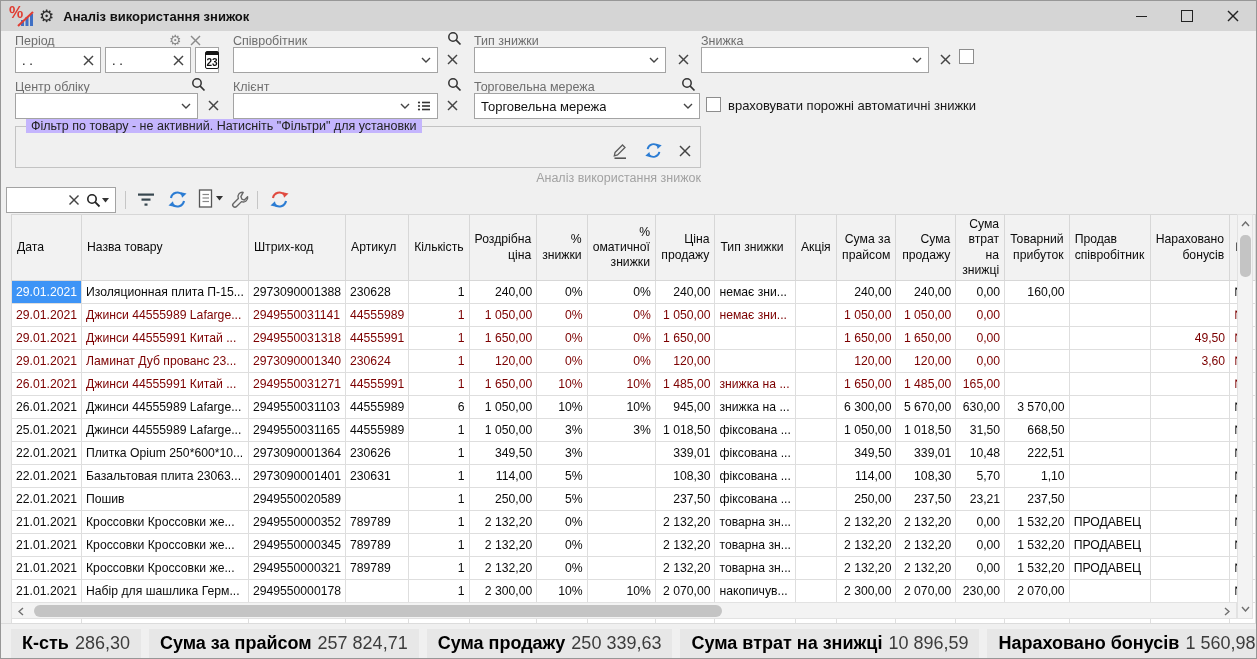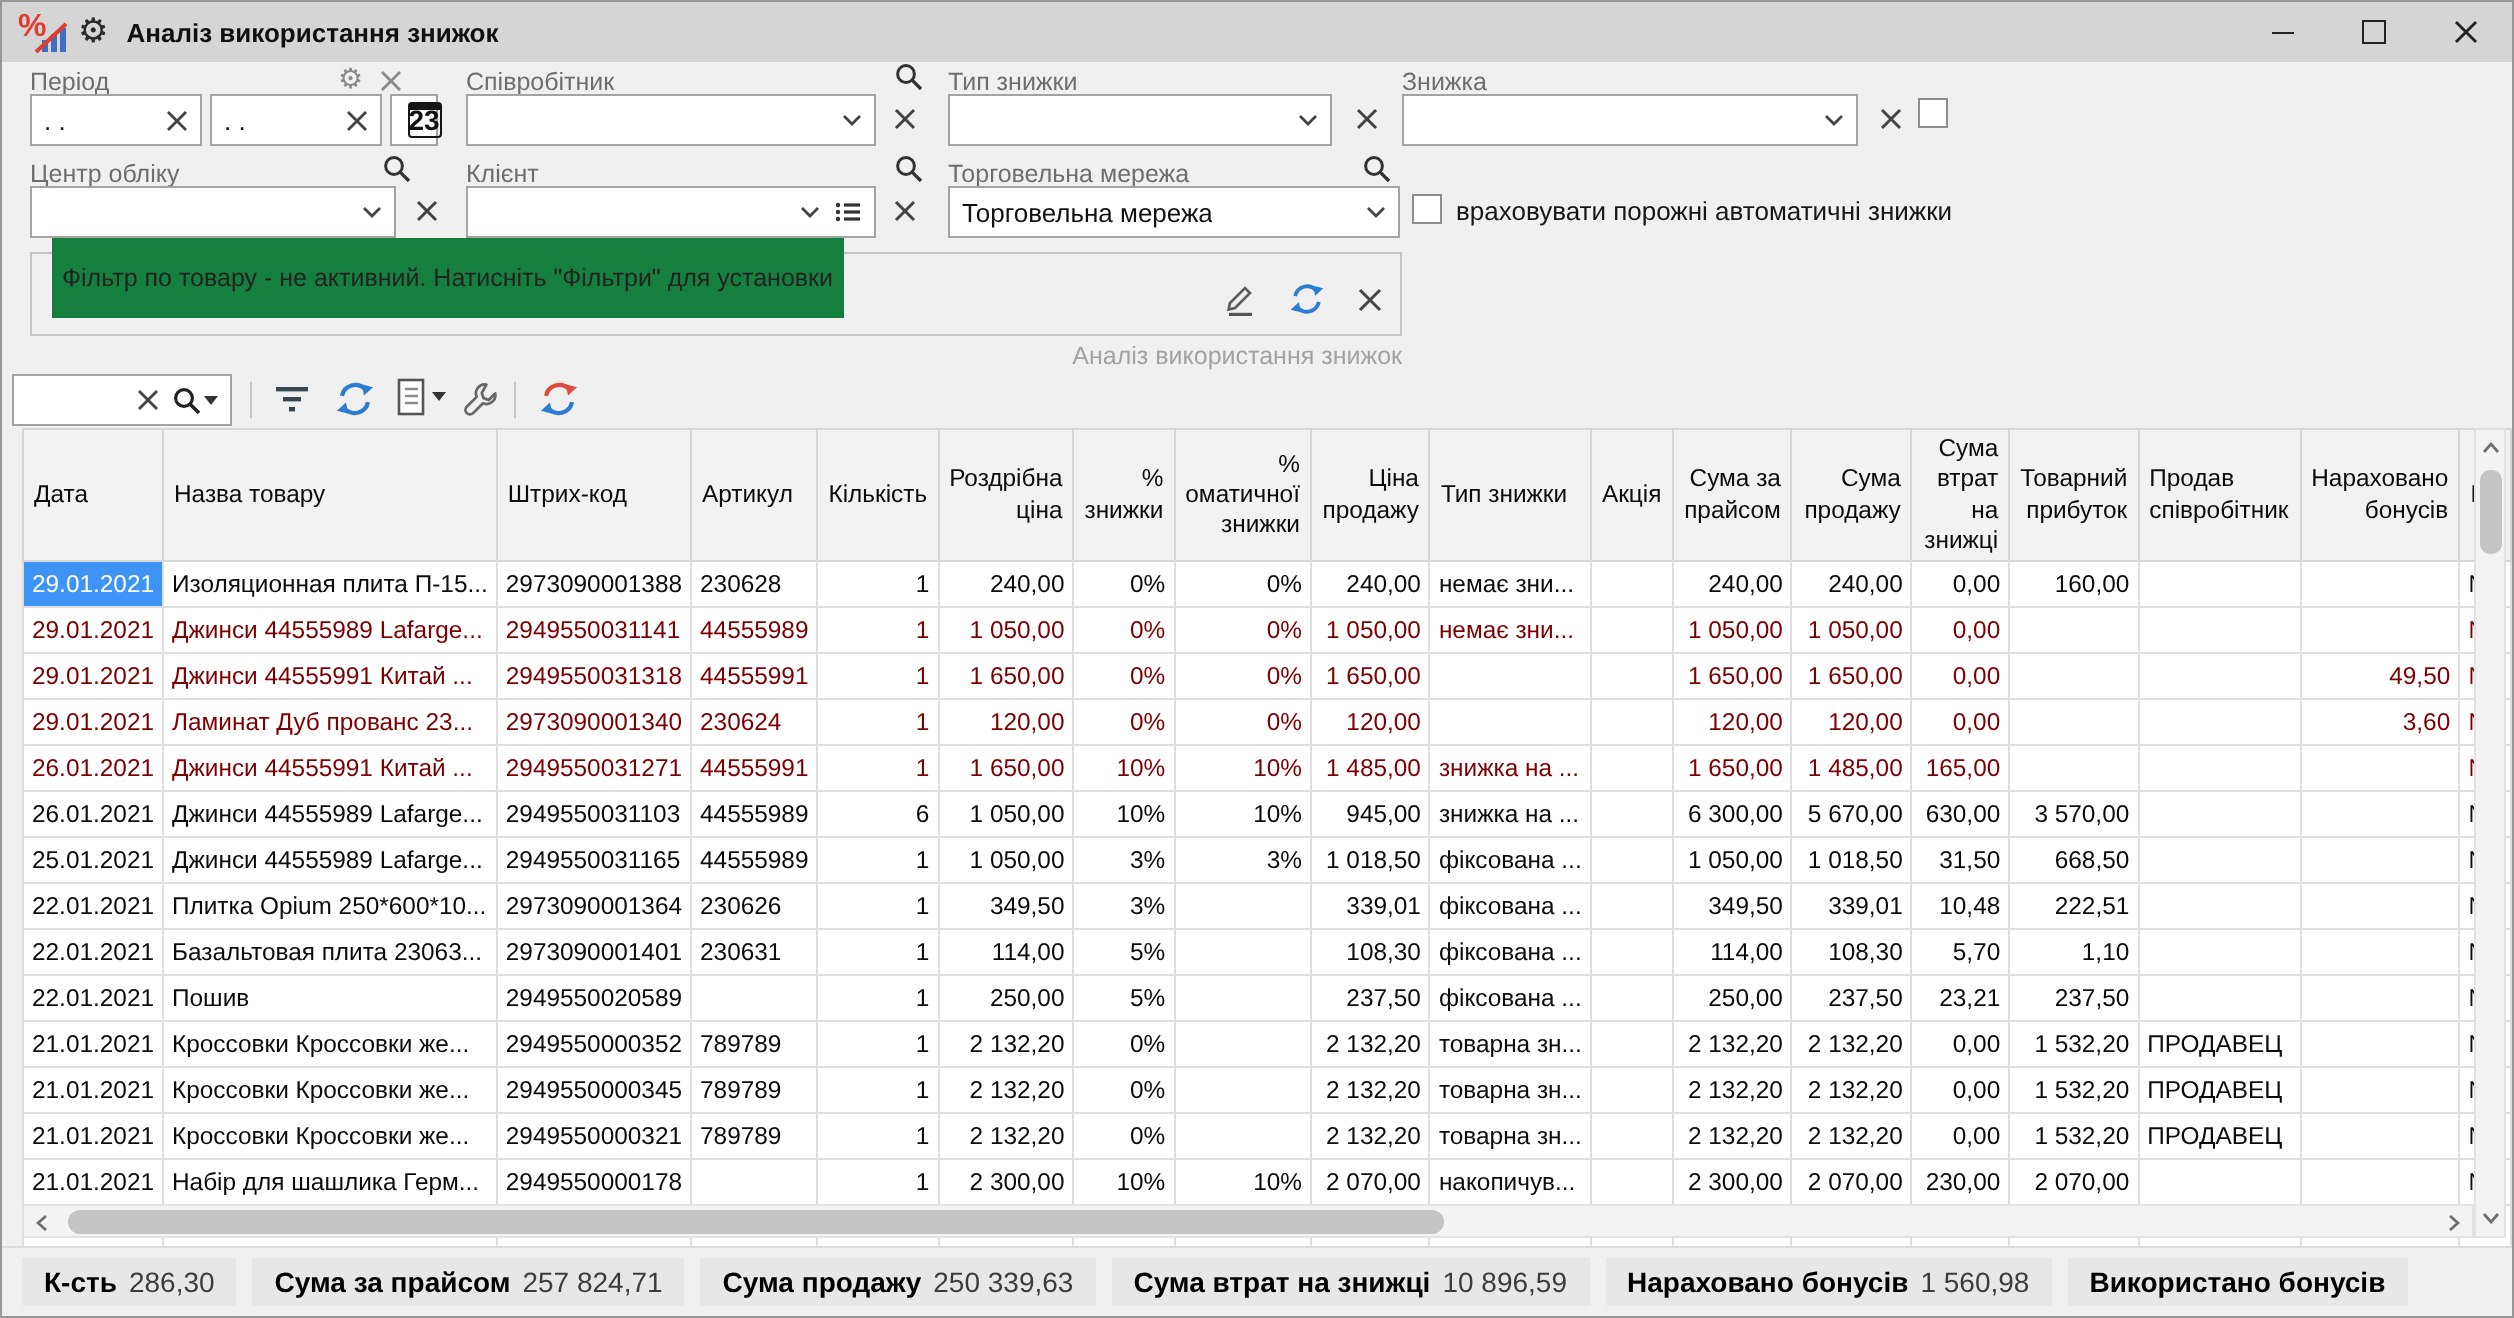--- a/index.html
+++ b/index.html
@@ -18,27 +18,27 @@
   .lbl{position:absolute;font-size:12.5px;color:#6e6e6e;white-space:nowrap;}
   .field{position:absolute;height:26px;background:#fff;border:1px solid #a3a3a3;box-sizing:border-box;
          display:flex;align-items:center;font-size:13px;color:#111;padding:0 6px;}
   .fld-text{white-space:nowrap;overflow:hidden;}
   .fld-right{margin-left:auto;display:flex;align-items:center;gap:7px;}
   .mini-icon{position:absolute;display:flex;align-items:center;justify-content:center;cursor:default;}
   .gear-glyph{font-family:"DejaVu Sans",sans-serif;font-size:14px;color:#8a8a8a;}
   .calbtn{position:absolute;width:24px;height:26px;background:#fff;border:1px solid #a3a3a3;box-sizing:border-box;
           display:flex;align-items:center;justify-content:center;}
   .cal-inner{width:17px;height:18px;border:1.8px solid #151515;border-radius:2px;display:flex;align-items:flex-end;justify-content:center;
-             font-size:14px;font-weight:bold;color:#111;box-sizing:border-box;position:relative;margin-left:10px;}
+             font-size:10px;font-weight:bold;color:#111;box-sizing:border-box;position:relative;margin-left:10px;}
   .cal-inner::before{content:"";position:absolute;top:0;left:0;right:0;height:3px;background:#151515;}
   .cb{position:absolute;width:15px;height:15px;background:#fff;border:1px solid #8d8d8d;box-sizing:border-box;}
   .cb-label{position:absolute;font-size:13px;color:#161616;line-height:1.3;}
   
   .groupbox{position:absolute;left:14px;top:125px;width:686px;height:42px;border:1px solid #c3c3c3;box-sizing:border-box;}
-  .gb-legend{position:absolute;left:10px;top:-8px;background:#15803d;padding:13px 5px;font-size:12.5px;color:#222;white-space:nowrap;}
+  .gb-legend{position:absolute;left:10px;top:-8px;background:#c4b5fd;padding:0 5px;font-size:12.5px;color:#222;white-space:nowrap;}
   .gb-icons{position:absolute;right:8px;bottom:3px;display:flex;align-items:center;gap:15px;}
   .report-caption{position:absolute;left:10px;top:170px;width:690px;text-align:right;font-size:12.5px;color:#a2a2a2;}
   
   .toolbar-sep{position:absolute;width:0;height:18px;border-left:1px solid #c6c6c6;}
   .tool-icon{position:absolute;display:flex;align-items:center;justify-content:center;}
   .searchbox{position:absolute;left:5px;top:186px;width:110px;height:26px;background:#fff;border:1px solid #a3a3a3;
              box-sizing:border-box;display:flex;align-items:center;}
   .searchbox .sb-input{flex:1;height:100%;}
   .searchbox .sb-ic{display:flex;align-items:center;margin-right:6px;}
   .sort-combo{position:absolute;left:296px;top:186px;width:160px;height:26px;background:#fff;border:1px solid #a3a3a3;
@@ -58,21 +58,21 @@
   
   .hscroll{position:absolute;left:10px;top:601px;width:1226px;height:17px;background:#f3f3f3;border:1px solid #e2e2e2;box-sizing:border-box;}
   .hs-thumb{position:absolute;left:22px;top:2px;width:688px;height:12px;background:#c4c4c4;border-radius:6px;}
   .hs-arrow{position:absolute;top:1px;width:16px;height:14px;display:flex;align-items:center;justify-content:center;color:#6f6f6f;font-size:11px;}
   .vscroll{position:absolute;left:1236px;top:213px;width:16px;height:405px;background:#f3f3f3;border:1px solid #e2e2e2;box-sizing:border-box;}
   .vs-arrow{position:absolute;left:0;width:14px;height:16px;display:flex;align-items:center;justify-content:center;color:#6f6f6f;}
   .vs-thumb{position:absolute;left:2px;top:20px;width:11px;height:42px;background:#c4c4c4;border-radius:5px;}
   
   .statusbar{position:absolute;left:0;right:0;top:622px;height:37px;background:#f0f0f0;border-top:1px solid #dcdcdc;
              display:flex;align-items:flex-start;gap:8px;padding:5px 0 0 10px;box-sizing:border-box;}
-  .status-item{background:#e7e7e7;padding:4px 11px;font-size:14px;display:flex;gap:6px;align-items:center;white-space:nowrap;}
+  .status-item{background:#e7e7e7;padding:4px 11px;font-size:18px;display:flex;gap:6px;align-items:center;white-space:nowrap;}
   .s-lbl{font-weight:bold;color:#000;}
   .s-val{color:#3c3c3c;}
 </style>
 </head>
 <body>
 
 <div class="window">
 
   <div class="titlebar">
     <span class="app-logo">

